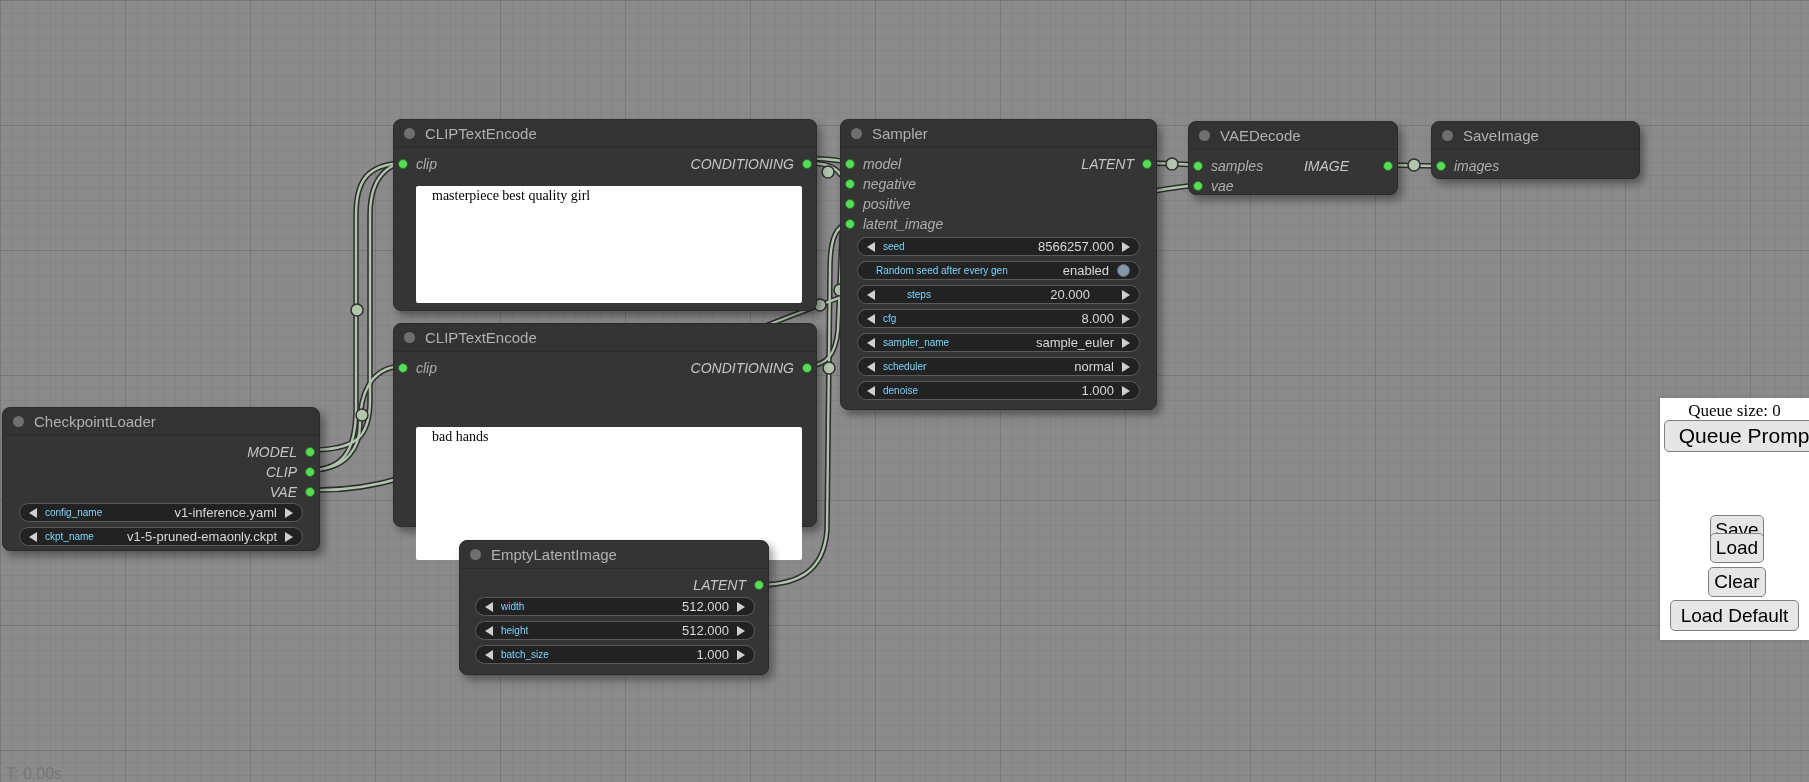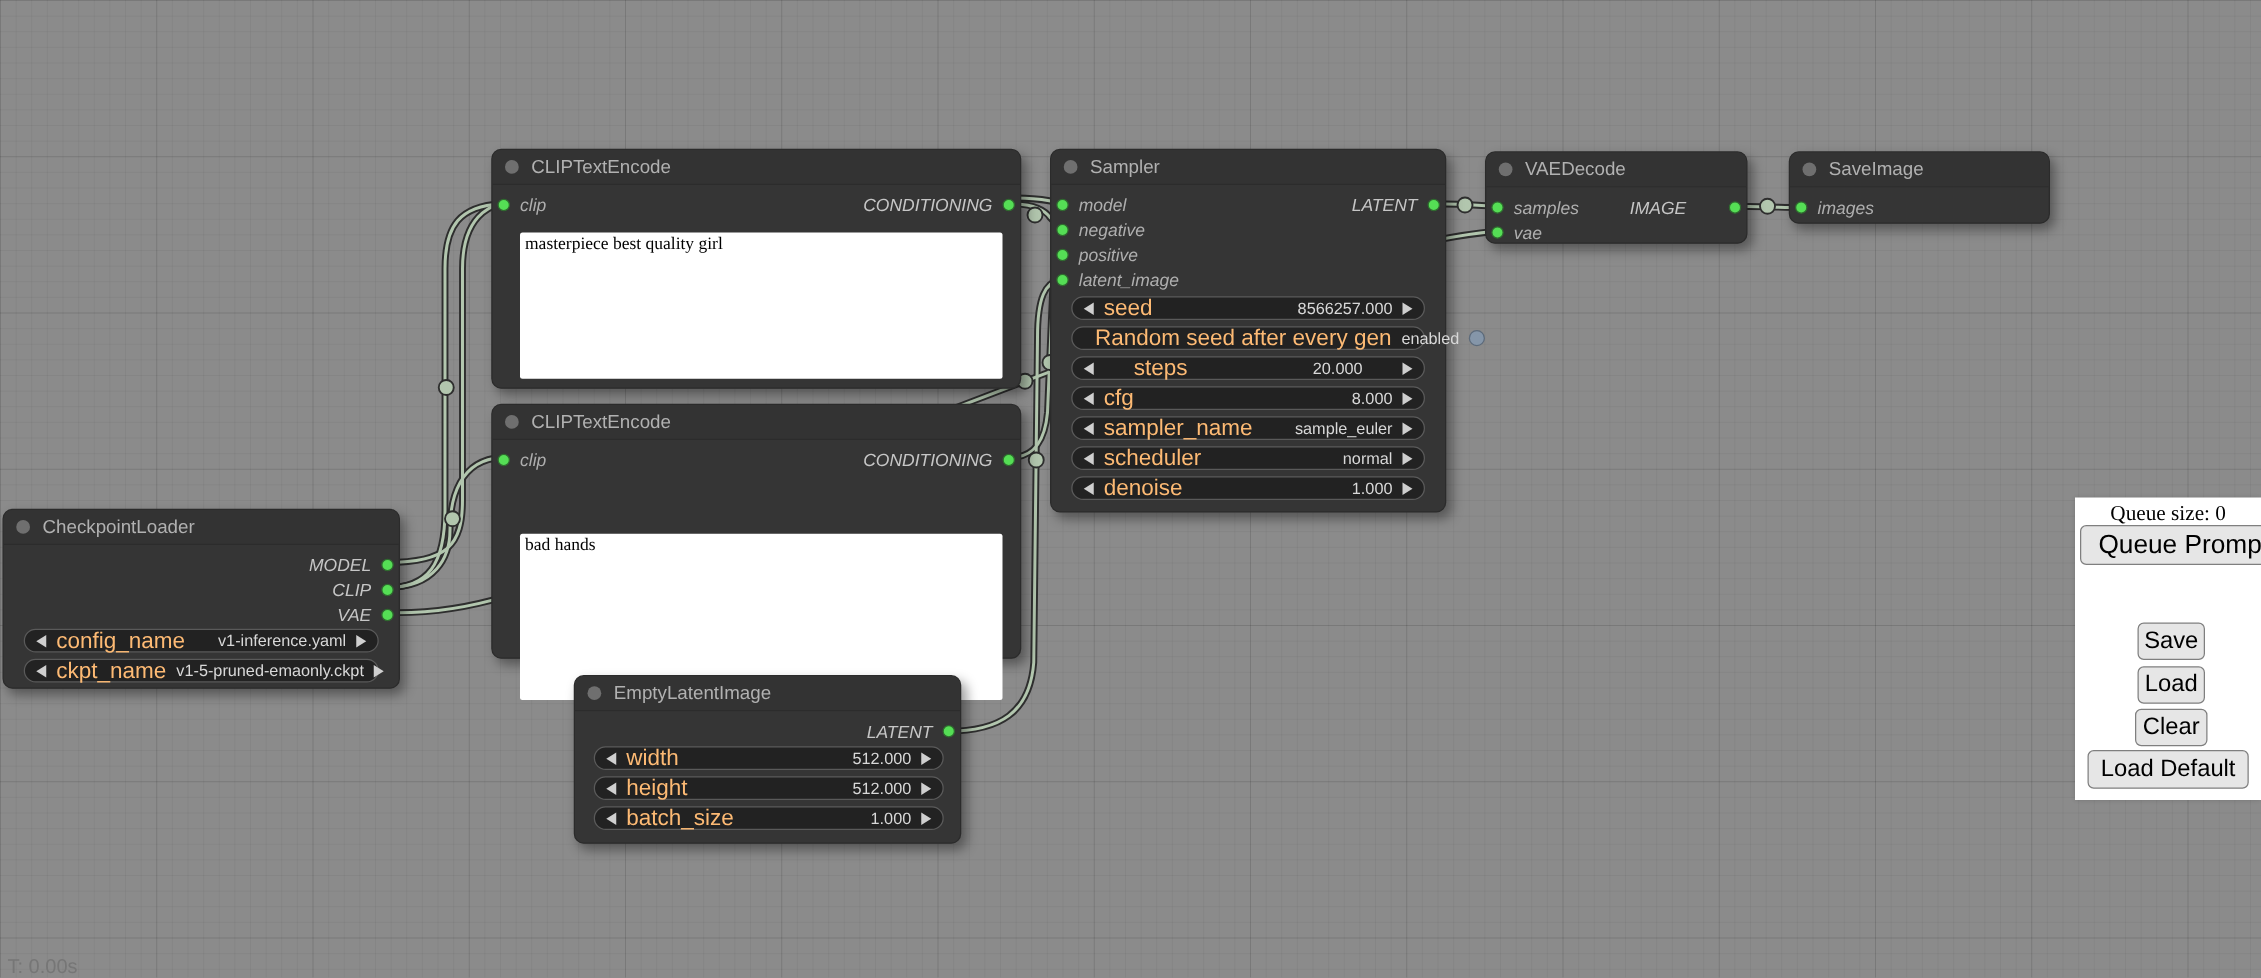--- a/index.html
+++ b/index.html
@@ -39,29 +39,29 @@
   .out .pdot { margin-left:8px; }
   .slabel { font-size:14px; white-space:nowrap;font-style:italic; }
   .in  .slabel { color:#aeaeae; }
   .out .slabel { color:#c6c6c6; }
   .dual { position:absolute; left:0; right:0; top:0; height:20px; display:flex; align-items:center; justify-content:space-between; padding:0 4px; }
   .widget {
     position:absolute; height:19px; border-radius:10px;
     background:#222222; border:1px solid #5a5a5a;
     display:flex; align-items:center; padding:0 9px; gap:8px;
   }
-  .wlabel { color:#fdba74; font-size:18px; white-space:nowrap; }
+  .wlabel { color:#7dd3fc; font-size:10px; white-space:nowrap; }
   .wvalue { color:#d8d8d8; font-size:13px; white-space:nowrap; margin-left:auto; }
   .arrow-l { width:0; height:0; border-top:5px solid transparent; border-bottom:5px solid transparent; border-right:8px solid #cfcfcf; flex:none; }
   .arrow-r { width:0; height:0; border-top:5px solid transparent; border-bottom:5px solid transparent; border-left:8px solid #cfcfcf; flex:none; }
   .toggle-circle { width:13px; height:13px; border-radius:50%; background:#8596a9; border:1px solid #5c6a7a; flex:none; }
   .prompt-box {
     position:absolute; background:#ffffff; color:#000;
     font-family:"Liberation Serif", serif; font-size:14px;
-    padding:1px 4px; border-radius:2px; line-height:1.25; overflow:hidden;
+    padding:1px 16px; border-radius:2px; line-height:1.25; overflow:hidden;
   }
   .side-panel { position:absolute; z-index:3; background:#ffffff; box-shadow:0 0 4px rgba(0,0,0,0.2); }
   .queue-size { position:absolute; left:0; top:3px; width:100%; text-align:center;
     font-family:"Liberation Serif", serif; font-size:17px; color:#000; }
   .btn {
     position:absolute; background:#e6e6e6; border:1px solid #7f7f7f; border-radius:5px;
     color:#000; font-family:"Liberation Sans", sans-serif; text-align:center;
     display:flex; align-items:center; justify-content:center; cursor:pointer; white-space:nowrap;
   }
   .status-text { position:absolute; left:6px; top:765px; z-index:0;
@@ -322,19 +322,19 @@
     <span class="arrow-l"></span>
     <span class="wlabel">batch_size</span>
     <span class="wvalue">1.000</span>
     <span class="arrow-r"></span>
   </div>
 </div>
 
 <div class="side-panel" style="left:1660px; top:398px; width:149px; height:242px;">
   <div class="queue-size">Queue size: 0</div>
   <div class="btn" style="left:4px; top:22px; width:166px; height:32px; font-size:21px;">Queue Prompt</div>
-  <div class="btn" style="left:50px; top:100px; width:54px; height:30px; font-size:19px;">Save</div>
+  <div class="btn" style="left:50px; top:117px; width:54px; height:30px; font-size:19px;">Save</div>
   <div class="btn" style="left:50px; top:135px; width:54px; height:30px; font-size:19px;">Load</div>
   <div class="btn" style="left:48px; top:169px; width:58px; height:30px; font-size:19px;">Clear</div>
   <div class="btn" style="left:10px; top:202px; width:129px; height:31px; font-size:19px;">Load Default</div>
 </div>
 
 <div class="status-text">T: 0.00s</div>
 
 </body></html>

